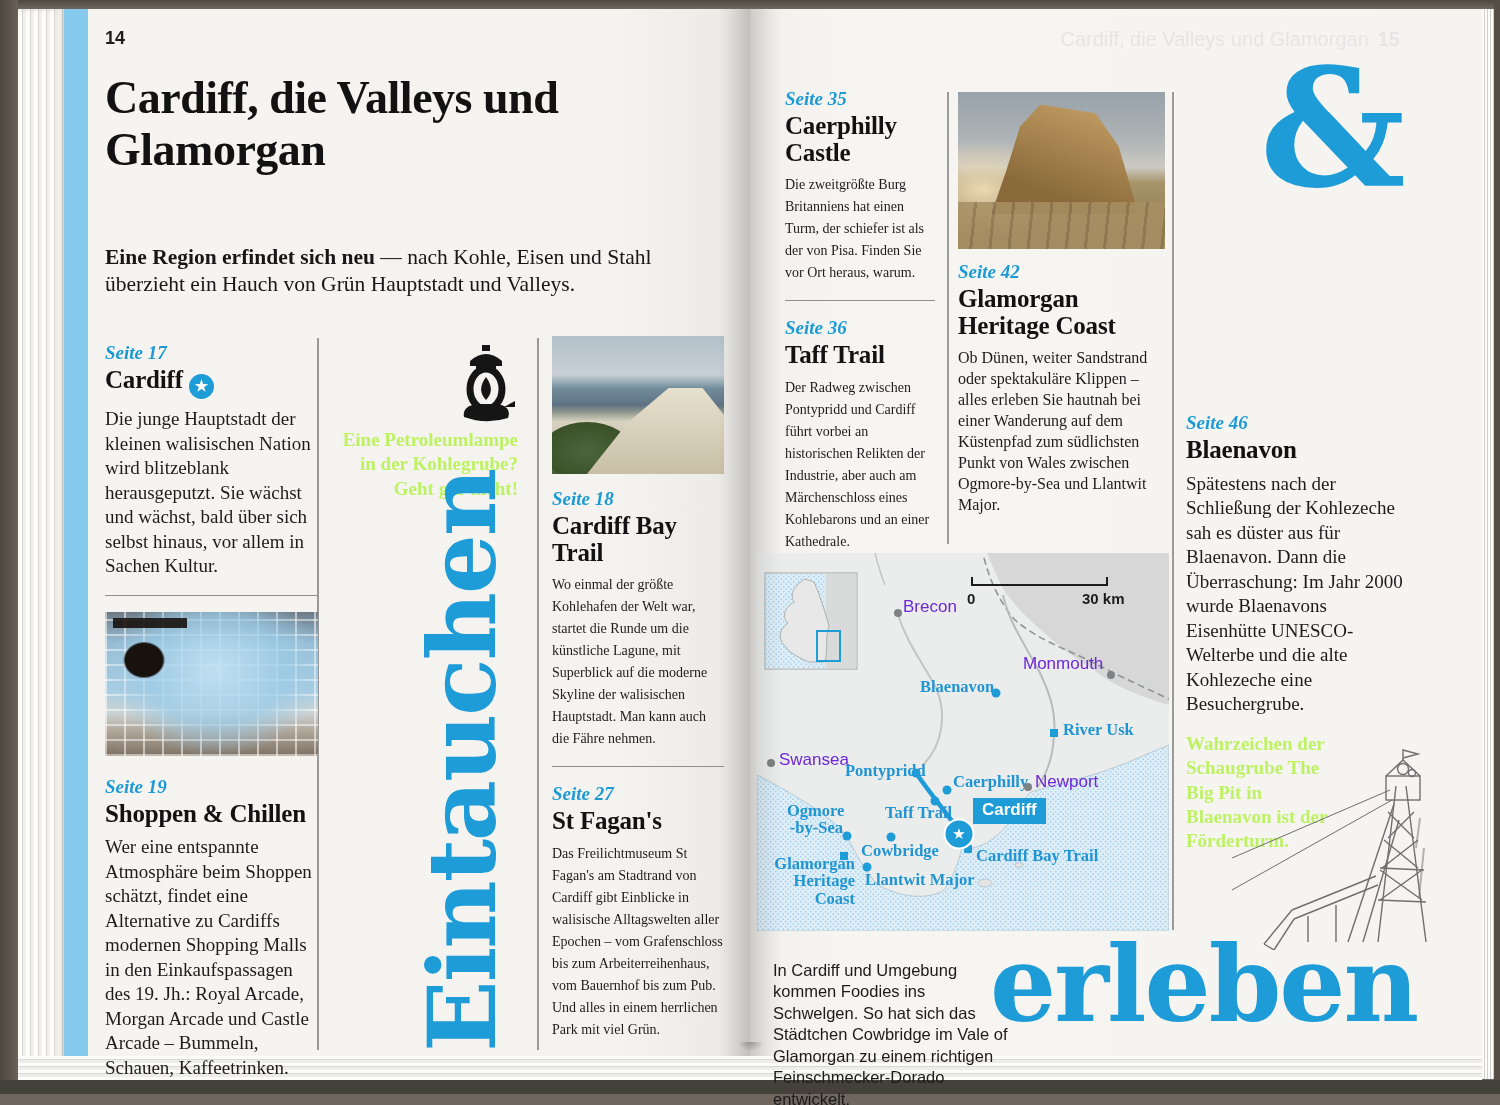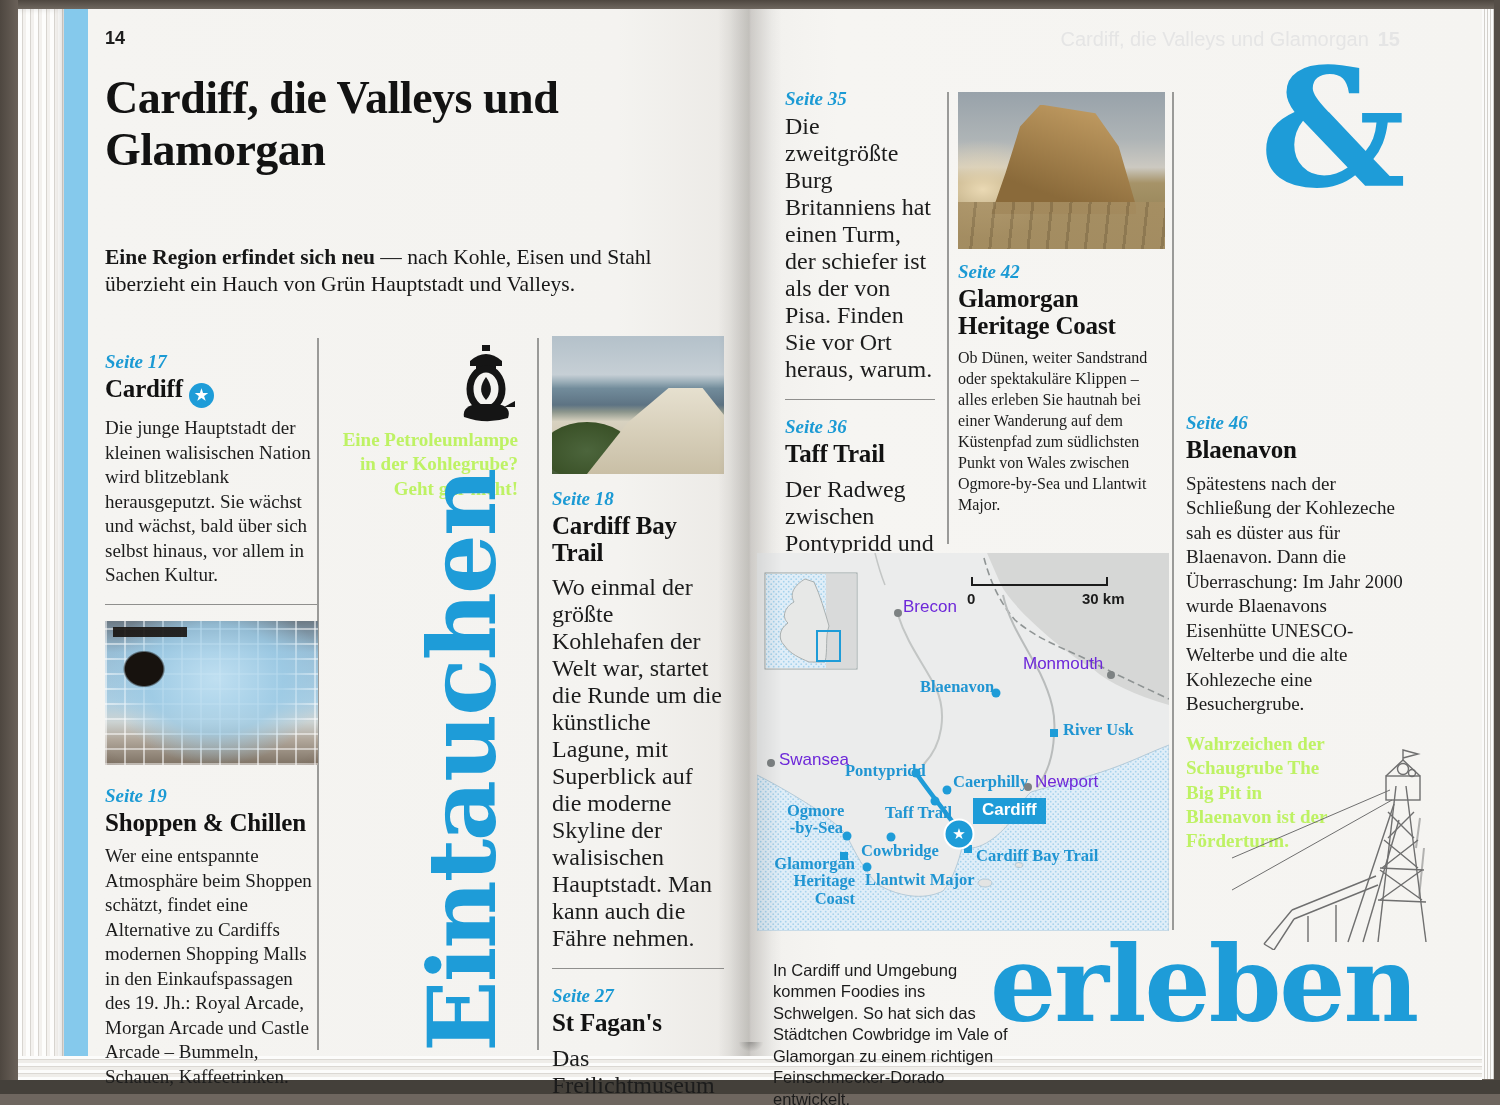--- a/index.html
+++ b/index.html
@@ -40,21 +40,21 @@
       font:400 20px "Liberation Sans",sans-serif;color:#e5e5e5;}
   .right-header b{font-weight:700;margin-left:9px;}
 
   .col{position:absolute;}
   .vdiv{position:absolute;width:1.5px;background:#9a9a98;}
   .rule{border:0;border-top:1.5px solid #8f8f8d;margin:16px 0;}
 
   .sec .page{font:600 italic 19px "Liberation Serif",serif;color:#1b9ad4;margin:0 0 3px;}
   .sec h3{font:700 25px/1.06 "Liberation Serif",serif;letter-spacing:-.2px;color:#121212;margin:0 0 8px;}
   .sec .body{font:400 19px/24.5px "Liberation Serif",serif;color:#1c1c1c;margin:0;}
-  .col-tight .sec .body{font-size:24px;line-height:27px;}
+  .col-tight .sec .body{font-size:14px;line-height:22px;}
   .col-xtight .sec .body{font-size:16px;line-height:21px;}
 
   .star-badge{display:inline-block;vertical-align:-3px;width:25px;height:25px;border-radius:50%;
       background:#1e9cd8;color:#fff;text-align:center;font-size:15px;line-height:25px;margin-left:6px;}
 
   .blue-note{font:700 19px/1.28 "Liberation Serif",serif;color:#bef264;}
   #lantern-note{position:absolute;left:338px;top:428px;width:180px;text-align:right;}
   #bigpit-note{position:absolute;left:1186px;top:732px;width:158px;}
 
   .display{font-family:"DejaVu Serif",serif;font-weight:700;color:#1e9cd8;}
@@ -136,21 +136,21 @@
   <div class="book-bottom-dark"></div>
   <div class="tabletop"></div>
 
   <div class="pageno" style="left:105px;top:28px;">14</div>
   <h1 class="spread-title" style="margin:0;">Cardiff, die Valleys und Glamorgan</h1>
   <p class="intro"><b>Eine Region erfindet sich neu</b><span> — nach Kohle, Eisen und Stahl überzieht ein Hauch von Grün Hauptstadt und Valleys.</span></p>
 
   <div class="vdiv" style="left:317px;top:338px;height:712px;"></div>
   <div class="vdiv" style="left:537px;top:338px;height:712px;"></div>
 
-  <div class="col" style="left:105px;top:351px;width:212px;">
+  <div class="col" style="left:105px;top:342px;width:212px;">
     <div class="sec">
       <p class="page">Seite 17</p>
       <h3><span>Cardiff</span><span class="star-badge">★</span></h3>
       <p class="body">Die junge Hauptstadt der kleinen walisischen Nation wird blitzeblank herausgeputzt. Sie wächst und wächst, bald über sich selbst hinaus, vor allem in Sachen Kultur.</p>
     </div>
     <hr class="rule">
     <div class="photo" id="photo-arcade"></div>
     <div class="sec" style="margin-top:20px;">
       <p class="page">Seite 19</p>
       <h3>Shoppen &amp; Chillen</h3>
@@ -188,20 +188,21 @@
   </div>
 
   <div class="right-header"><span>Cardiff, die Valleys und Glamorgan</span><b>15</b></div>
 
   <div class="vdiv" style="left:947px;top:92px;height:452px;"></div>
   <div class="vdiv" style="left:1172px;top:92px;height:838px;"></div>
 
   <div class="col col-tight" style="left:785px;top:88px;width:150px;">
     <div class="sec">
       <p class="page">Seite 35</p>
+      <h3>Caerphilly Castle</h3>
       <p class="body">Die zweitgrößte Burg Britanniens hat einen Turm, der schiefer ist als der von Pisa. Finden Sie vor Ort heraus, warum.</p>
     </div>
     <hr class="rule">
     <div class="sec">
       <p class="page">Seite 36</p>
       <h3>Taff Trail</h3>
       <p class="body">Der Radweg zwischen Pontypridd und Cardiff führt vorbei an historischen Relikten der Industrie, aber auch am Märchenschloss eines Kohlebarons und an einer Kathedrale.</p>
     </div>
   </div>
 

